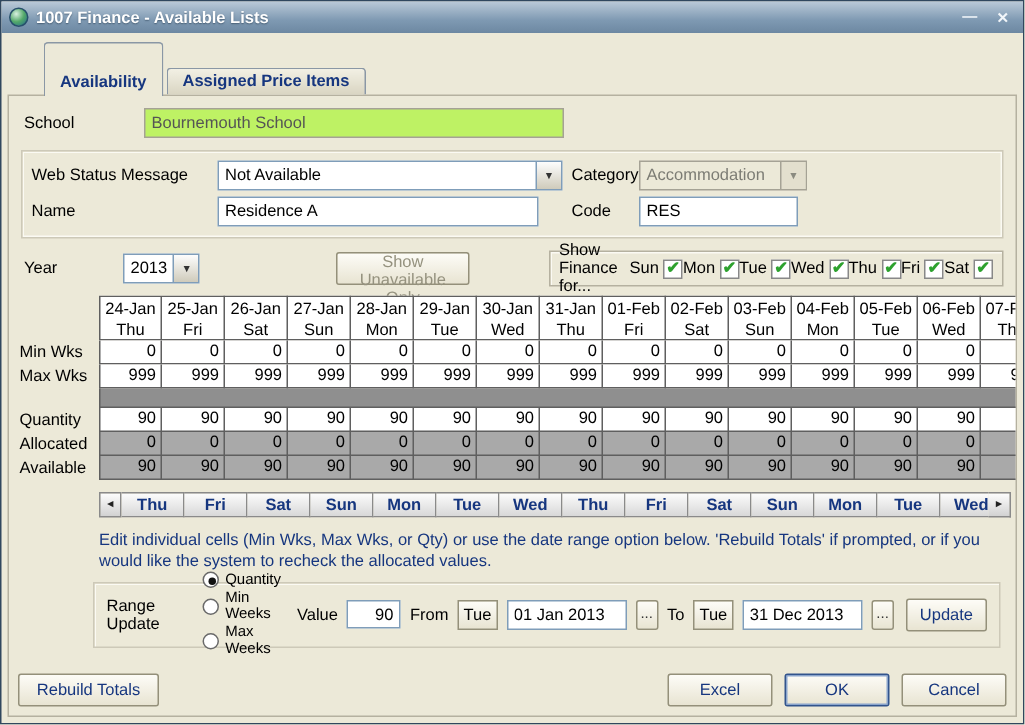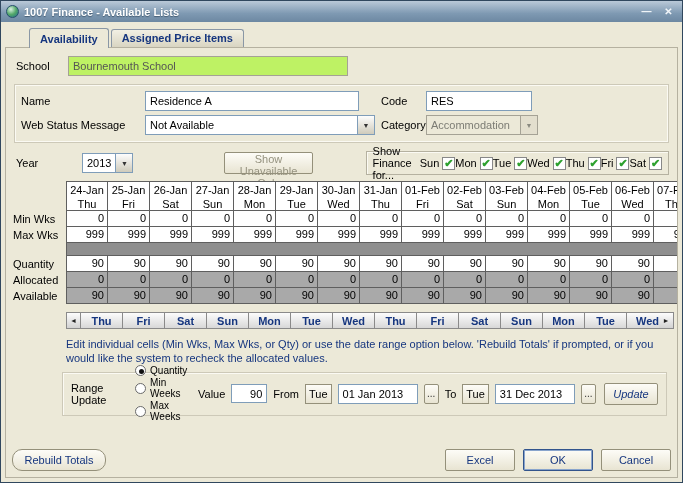--- a/index.html
+++ b/index.html
@@ -28,40 +28,40 @@
     width: 13px; height: 13px; border-radius: 50%;
     background: radial-gradient(circle at 35% 30%, #d8f0e0, #53a869 50%, #1f6b8d);
     border: 1px solid #27506b;
   }
   .title-text { color: #fff; font-weight: bold; text-shadow: 0 1px 1px rgba(20,40,60,.5); flex: 1; }
   .tb-btn { width: 17px; height: 15px; color: #f2f6fa; font-weight: bold; font-size: 10px;
     display: flex; align-items: center; justify-content: center; cursor: default; }
   
   .tabstrip { display: flex; gap: 2px; padding: 6px 0 0 28px; position: relative; z-index: 2; }
   .tab { border: 1px solid #8a97a5; border-bottom: none; border-radius: 3px 3px 0 0;
-    color: #16367f; font-weight: bold; padding: 4px 10px 3px; }
+    color: #16367f; font-weight: bold; padding: 20px 10px 3px; }
   .tab.active { background: #ece9d8; margin-bottom: -1px; }
   .tab.inactive { background: linear-gradient(#f2f0e4, #d9d5c2); align-self: flex-end; padding: 2px 10px 3px; }
   .tabpage { flex: 1; margin: 0 4px 4px; border: 1px solid #b5b1a0;
     display: flex; flex-direction: column; position: relative; z-index: 1; overflow: hidden; }
   
   .lbl { color: #000; }
   .input { border: 1px solid #7f9db9; background: #fff; height: 20px; font: inherit; padding: 0 4px; }
   .input.disabled { border-color: #a5a295; background: #bef264; color: #555; }
   .combo { display: flex; border: 1px solid #7f9db9; background: #fff; height: 20px; }
   .combo .combo-text { flex: 1; padding: 3px 4px 0; white-space: nowrap; overflow: hidden; }
   .combo .combo-arrow { flex: 0 0 17px; background: linear-gradient(#fdfdfd, #cfcbbb);
     border-left: 1px solid #7f9db9; display: flex; align-items: center; justify-content: center;
     font-size: 7px; color: #333; }
   .combo.disabled { border-color: #a5a295; background: #ece9d8; color: #7c7c74; }
   .combo.disabled .combo-arrow { background: #e3dfce; border-left-color: #a5a295; color: #8a8a80; }
   .btn { font: inherit; background: linear-gradient(#fdfcf7, #e8e4d2);
     border: 1px solid #94907a; border-radius: 2px; color: #16367f; height: 22px; padding: 0 8px; cursor: default; }
   
-  .school-row { display: flex; align-items: center; padding: 8px 10px 2px; }
+  .school-row { display: flex; align-items: center; padding: 8px 10px 2px; gap: 28px; }
   .school-row .lbl { width: 52px; }
   .school-input { width: 280px; }
   
   .groupbox { margin: 6px 8px 0; border: 1px solid #cdc9b8;
     box-shadow: inset 1px 1px 0 #fbfaf3, inset -1px -1px 0 #fbfaf3; padding: 5px 6px 6px; }
   .form-row { display: flex; align-items: center; height: 22px; }
   .form-row + .form-row { margin-top: 2px; }
   .name-lbl { width: 124px; }
   .name-input { width: 214px; }
   .code-lbl { width: 45px; }
@@ -118,24 +118,24 @@
   .radio { width: 11px; height: 11px; border-radius: 50%; border: 1px solid #6a6a6a;
     background: #fff; position: relative; flex: 0 0 11px; }
   .radio.on::after { content: ""; position: absolute; left: 3px; top: 3px;
     width: 5px; height: 5px; border-radius: 50%; background: #111; }
   .value-lbl { margin-left: 2px; }
   .value-input { width: 36px; text-align: right; height: 19px; }
   .chip { width: 32px; height: 20px; border: 1px solid #94907a;
     background: linear-gradient(#fdfcf7, #e8e4d2); text-align: center; padding-top: 3px; }
   .date-input { width: 80px; height: 20px; }
   .dots-btn { width: 18px; padding: 0; height: 20px; color: #333; font-size: 10px; }
-  .update-btn { width: 62px; margin-left: 2px; font-style: italic; }
+  .update-btn { width: 62px; margin-left: 2px; }
   
   .footer-bar { margin-top: auto; display: flex; align-items: center; padding: 5px 6px 6px; }
-  .rebuild-btn { width: 94px; border-radius: 10px; }
+  .rebuild-btn { width: 94px; }
   .fspacer { flex: 1; }
   .excel-btn, .ok-btn, .cancel-btn { width: 70px; margin-left: 8px; }
   .ok-btn { border: 1px solid #32548c; box-shadow: inset 0 0 0 1px #89a4cc; }
 </style>
 </head>
 <body>
 
 <div class="dialog">
 
   <div class="titlebar">
@@ -152,36 +152,36 @@
 
   <div class="tabpage">
 
     <div class="school-row">
       <span class="lbl">School</span>
       <input class="input disabled school-input" readonly="" value="Bournemouth School" style="">
     </div>
 
     <div class="groupbox">
       <div class="form-row">
+        <span class="lbl name-lbl">Web Status Message</span>
+        <div class="combo ws-combo">
+          <span class="combo-text">Not Available</span>
+          <span class="combo-arrow">▼</span>
+        </div>
+        <span class="lbl code-lbl ml6">Category</span>
+        <div class="combo disabled cat-combo">
+          <span class="combo-text">Accommodation</span>
+          <span class="combo-arrow">▼</span>
+        </div>
+      </div>
+      <div class="form-row">
         <span class="lbl name-lbl">Name</span>
         <input class="input name-input" value="Residence A" style="">
         <span class="lbl code-lbl ml22">Code</span>
         <input class="input code-input" value="RES" style="">
-      </div>
-      <div class="form-row">
-        <span class="lbl name-lbl">Web Status Message</span>
-        <div class="combo ws-combo">
-          <span class="combo-text">Not Available</span>
-          <span class="combo-arrow">▼</span>
-        </div>
-        <span class="lbl code-lbl ml6">Category</span>
-        <div class="combo disabled cat-combo">
-          <span class="combo-text">Accommodation</span>
-          <span class="combo-arrow">▼</span>
-        </div>
       </div>
     </div>
 
     <div class="year-row">
       <span class="lbl year-lbl">Year</span>
       <div class="combo year-combo">
         <span class="combo-text">2013</span>
         <span class="combo-arrow">▼</span>
       </div>
       <button class="btn show-unavail">Show Unavailable Only</button>

